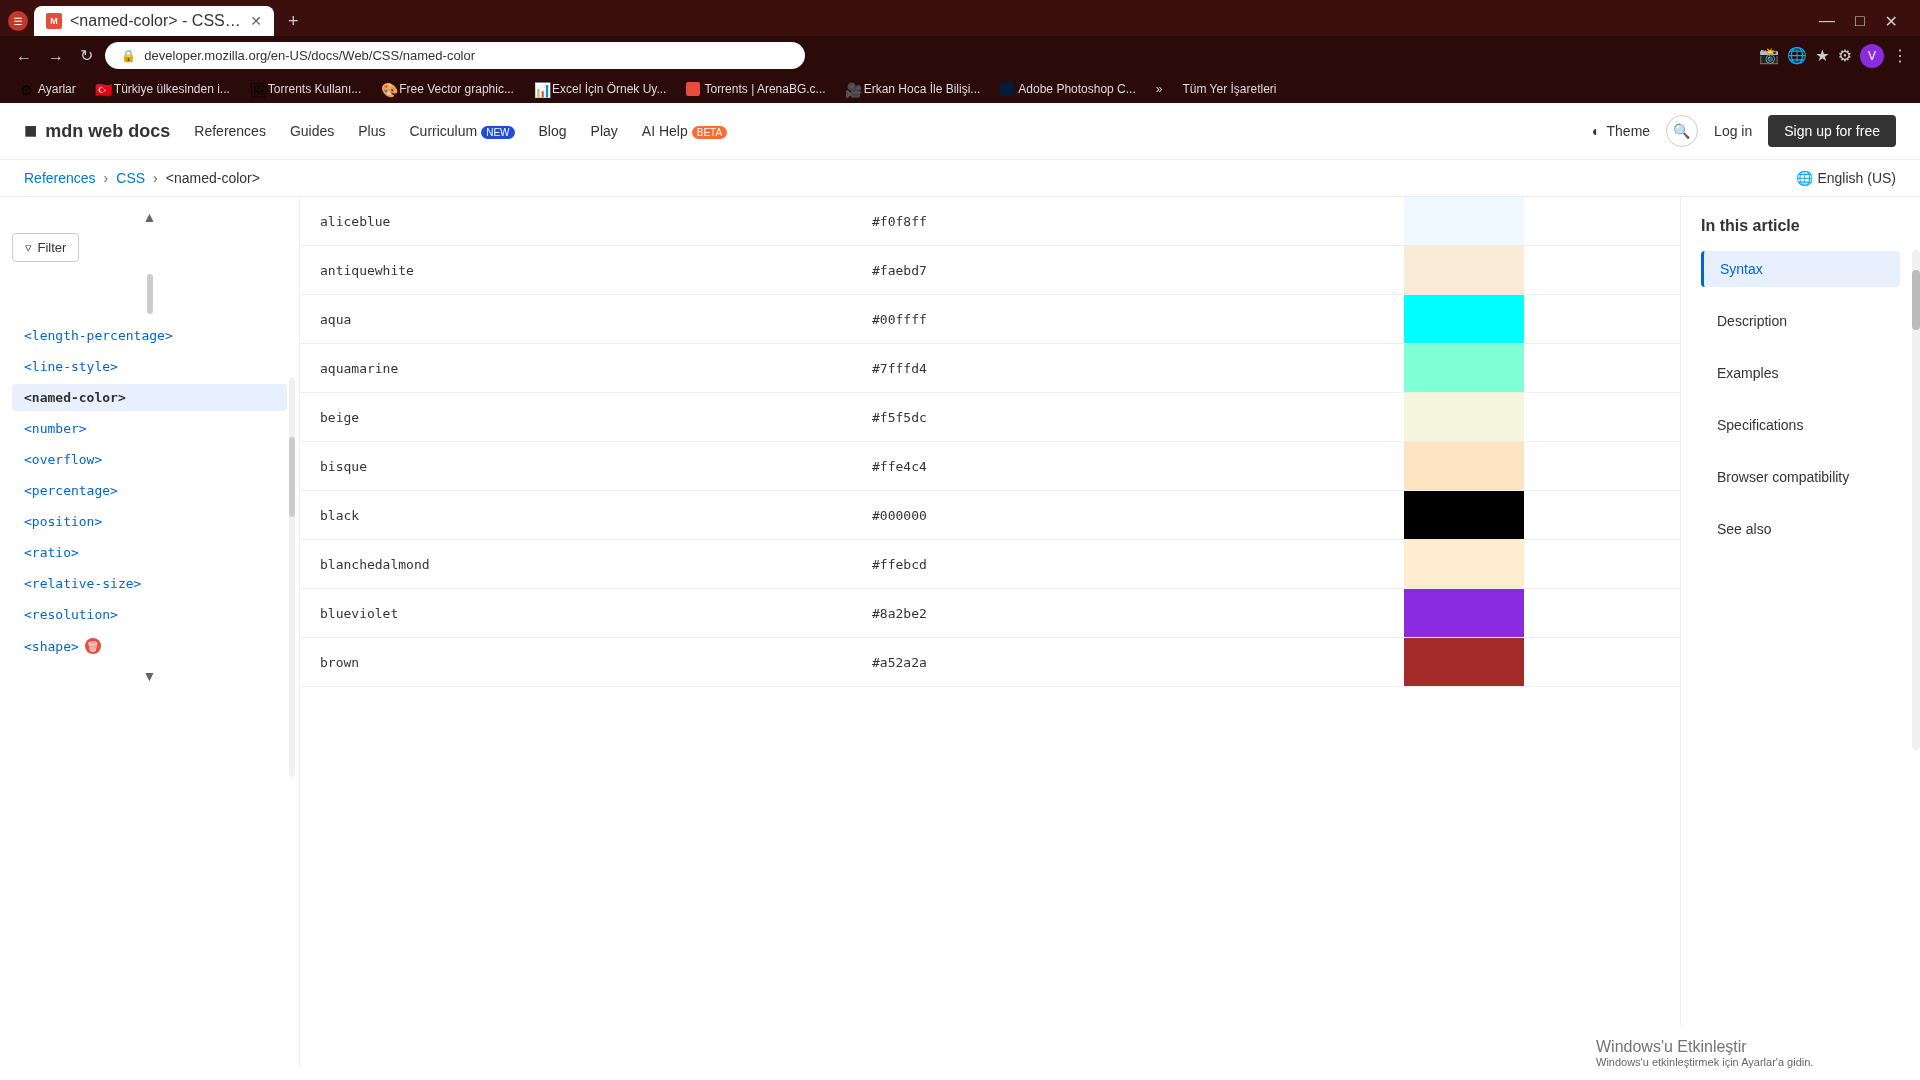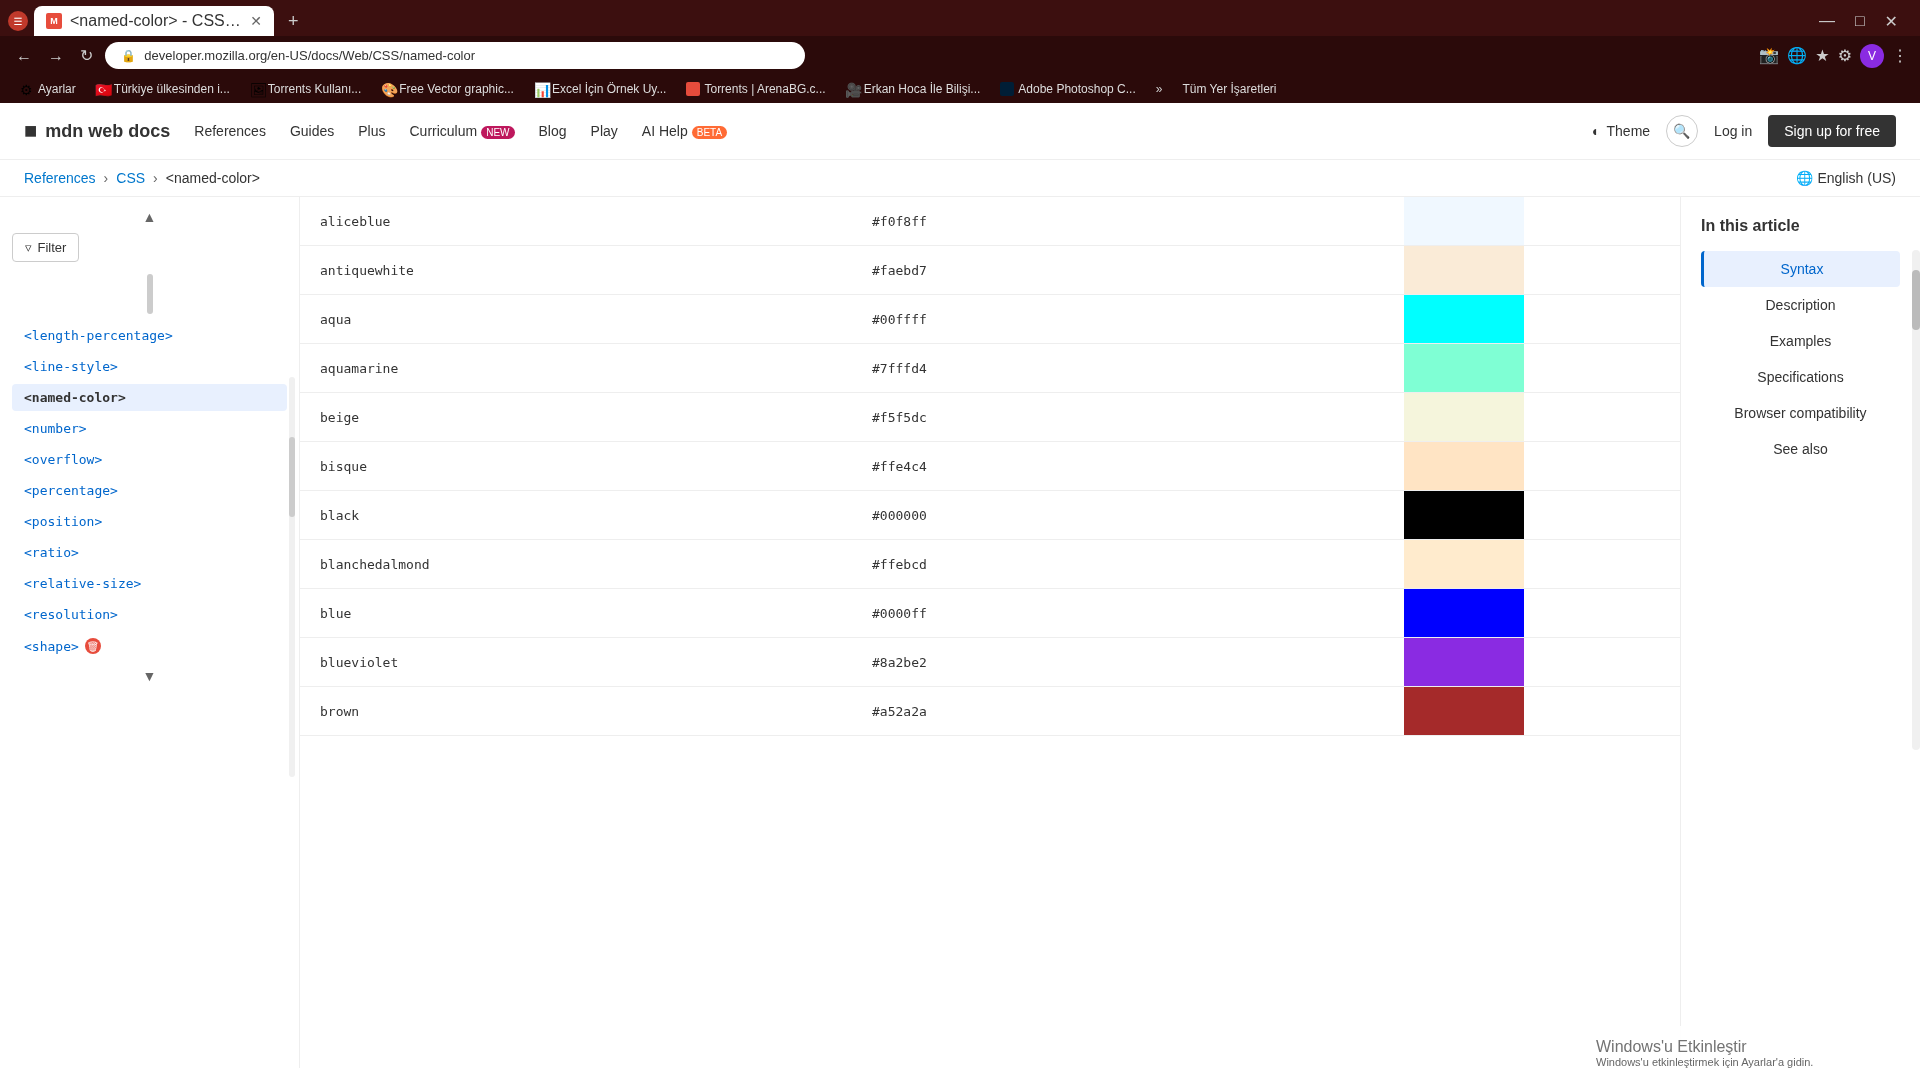--- a/index.html
+++ b/index.html
@@ -32,21 +32,21 @@
     .bookmark-more { color: #ccc; font-size: 12px; cursor: pointer; padding: 3px 8px; }
 
     
     .page { display: flex; flex-direction: column; height: calc(1080px - 115px); background: #fff; }
 
     
     .mdn-header { display: flex; align-items: center; padding: 12px 24px; border-bottom: 1px solid #eee; gap: 24px; background: #fff; }
     .mdn-logo { display: flex; align-items: center; gap: 8px; font-size: 18px; font-weight: bold; color: #333; }
     .mdn-nav { display: flex; gap: 24px; align-items: center; }
     .mdn-nav-item { font-size: 14px; color: #333; cursor: pointer; text-decoration: none; }
-    .badge { background: #be185d; color: white; font-size: 10px; padding: 1px 5px; border-radius: 10px; margin-left: 4px; }
+    .badge { background: #1d4ed8; color: white; font-size: 10px; padding: 1px 5px; border-radius: 10px; margin-left: 4px; }
     .badge-beta { background: #ff6b35; color: white; font-size: 10px; padding: 1px 5px; border-radius: 10px; margin-left: 4px; }
     .mdn-actions { margin-left: auto; display: flex; align-items: center; gap: 16px; }
     .theme-btn { display: flex; align-items: center; gap: 6px; cursor: pointer; color: #333; font-size: 14px; }
     .search-btn { width: 32px; height: 32px; border-radius: 50%; border: 1px solid #ccc; display: flex; align-items: center; justify-content: center; cursor: pointer; color: #333; }
     .login-btn { font-size: 14px; color: #333; cursor: pointer; }
     .signup-btn { background: #333; color: #fff; padding: 8px 16px; border-radius: 4px; font-size: 14px; cursor: pointer; border: none; }
 
     
     .breadcrumb { display: flex; align-items: center; gap: 8px; padding: 10px 24px; font-size: 14px; border-bottom: 1px solid #eee; justify-content: space-between; }
     .breadcrumb-left { display: flex; align-items: center; gap: 8px; }
@@ -74,21 +74,21 @@
     .color-table td { padding: 10px 20px; font-size: 13px; font-family: monospace; }
     .color-table td:first-child { width: 40%; color: #333; }
     .color-table td:nth-child(2) { width: 40%; color: #333; }
     .color-table td:last-child { width: 120px; padding: 0; }
     .color-swatch { width: 120px; height: 48px; display: block; }
     .hex-selected { background: #3b5bdb; color: white; padding: 2px 4px; border-radius: 2px; display: inline-block; cursor: text; }
 
     
     .right-sidebar { width: 240px; padding: 20px; border-left: 1px solid #eee; flex-shrink: 0; }
     .toc-title { font-size: 16px; font-weight: bold; color: #333; margin-bottom: 16px; }
-    .toc-items { display: flex; flex-direction: column; gap: 0; text-align: center; }
+    .toc-items { display: flex; flex-direction: column; gap: 16px; }
     .toc-item { padding: 10px 16px; font-size: 14px; color: #333; cursor: pointer; border-radius: 4px; }
     .toc-item.active { background: #e8f0fe; color: #0066cc; font-weight: 500; border-left: 3px solid #0066cc; }
 
     
     .win-activate { position: fixed; bottom: 0; right: 0; width: 340px; padding: 12px 16px; background: rgba(255,255,255,0.9); }
     .win-activate-title { font-size: 16px; color: #737373; font-weight: 500; }
     .win-activate-sub { font-size: 11px; color: #666; }
   </style>
 </head>
 <body>
@@ -299,27 +299,20 @@
               </td>
         </tr>
         <tr>
           <td>blanchedalmond</td>
           <td>#ffebcd</td>
           <td>
                 <div class="color-swatch" style="background:#ffebcd;"></div>
               </td>
         </tr>
         <tr>
-          <td>blue</td>
-          <td>#0000ff</td>
-          <td>
-                <div class="color-swatch" style="background:#0000ff;"></div>
-              </td>
-        </tr>
-        <tr>
           <td>blueviolet</td>
           <td>#8a2be2</td>
           <td>
                 <div class="color-swatch" style="background:#8a2be2;"></div>
               </td>
         </tr>
         <tr>
           <td>brown</td>
           <td>#a52a2a</td>
           <td>

